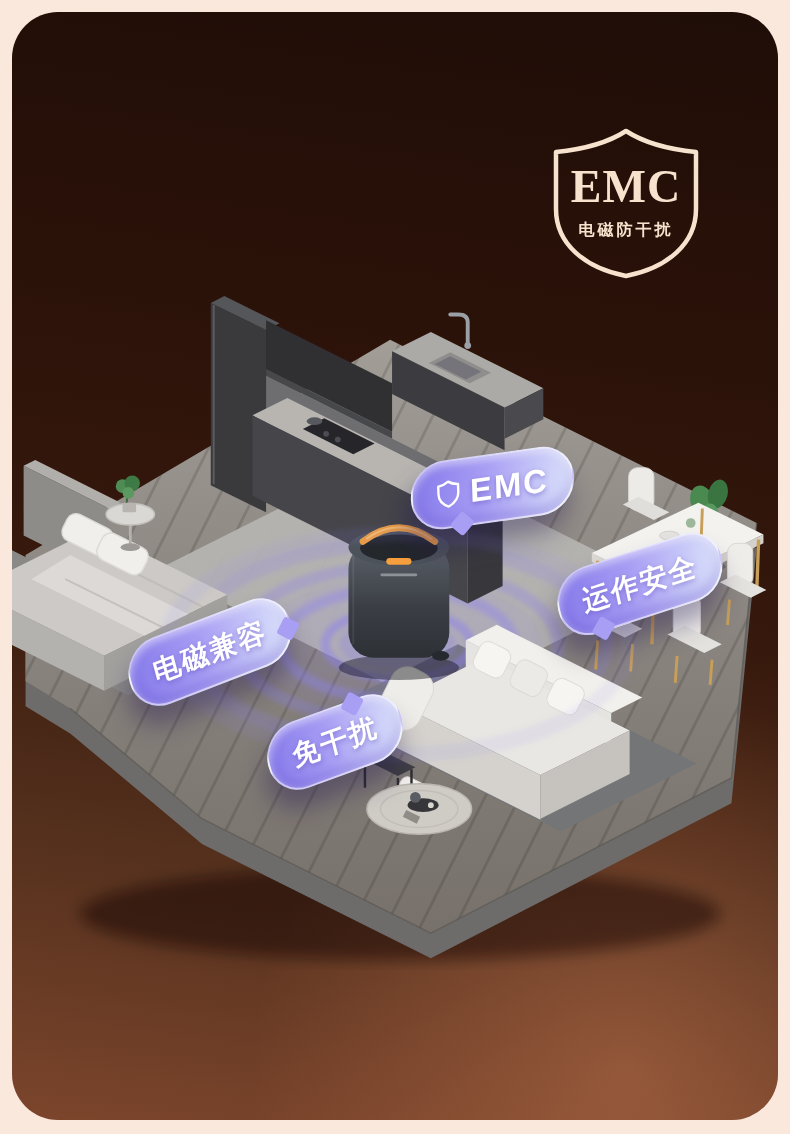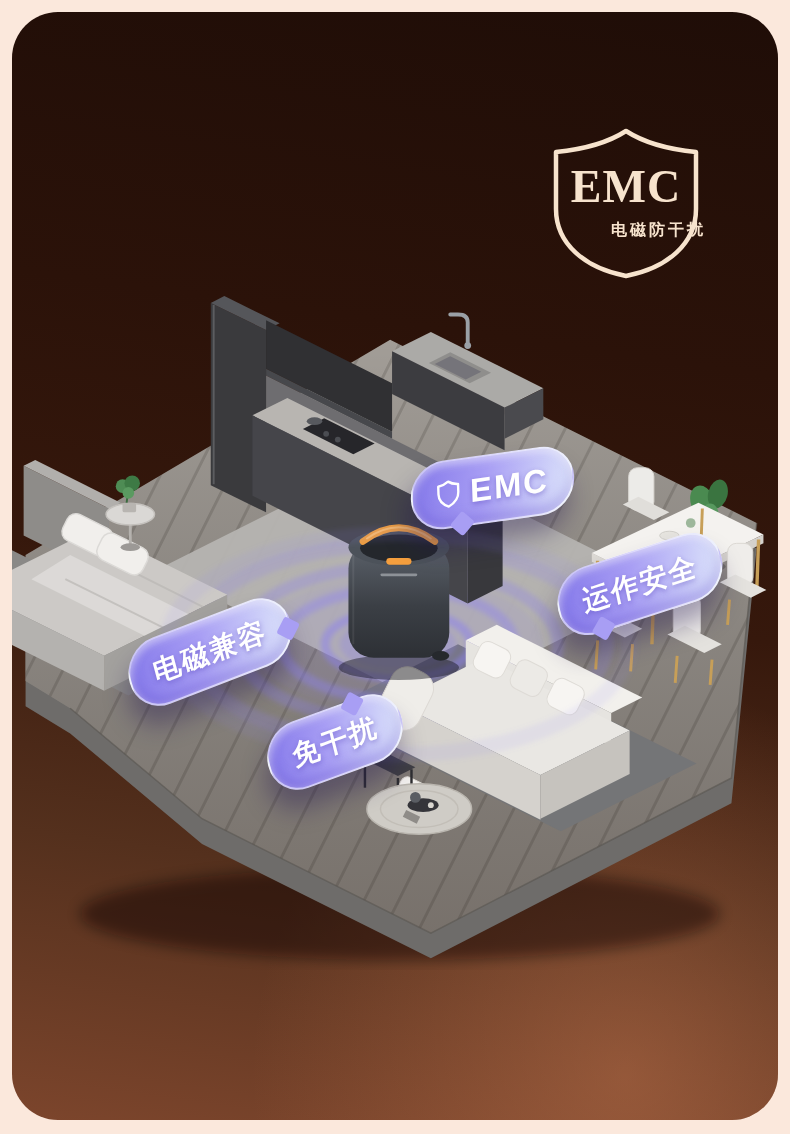--- a/index.html
+++ b/index.html
@@ -7,21 +7,21 @@
   body{background:#fbe8dc;position:relative;}
   .card{position:absolute;left:12px;top:12px;width:766px;height:1108px;border-radius:46px;overflow:hidden;
     background:linear-gradient(188deg,#1f0d07 0%,#2b1209 30%,#36180c 52%,#54301d 76%,#7c452c 100%);}
   .card-glow{position:absolute;inset:0;pointer-events:none;
     background:radial-gradient(75% 55% at 80% 96%,rgba(200,122,82,.45),rgba(200,122,82,0) 65%);}
   
   .badge{position:absolute;top:112px;right:72px;width:160px;height:158px;color:#f7e3cd;}
   .badge svg{position:absolute;inset:0;}
   .badge-title{position:absolute;top:36px;left:0;width:100%;text-align:center;
     font-family:"Liberation Serif",serif;font-weight:bold;font-size:46px;letter-spacing:1px;}
-  .badge-sub{position:absolute;top:96px;left:0;width:100%;text-align:right;
+  .badge-sub{position:absolute;top:96px;left:0;width:100%;text-align:center;
     font-size:16px;font-weight:bold;letter-spacing:3px;}
   
   .scene{position:absolute;inset:0;}
   .scene svg{position:absolute;inset:0;}
   
   .bubble{position:absolute;display:flex;align-items:center;gap:10px;padding:13px 24px;border-radius:999px;
     color:#fff;font-weight:bold;font-size:28px;letter-spacing:2px;white-space:nowrap;
     background:linear-gradient(100deg,#8478ea 0%,#a89ef4 45%,#dfe7fb 100%);
     border:2px solid rgba(255,255,255,.55);
     box-shadow:-6px 18px 24px rgba(35,20,80,.38), inset 0 3px 8px rgba(255,255,255,.55), inset 0 -6px 14px rgba(90,70,200,.35);

